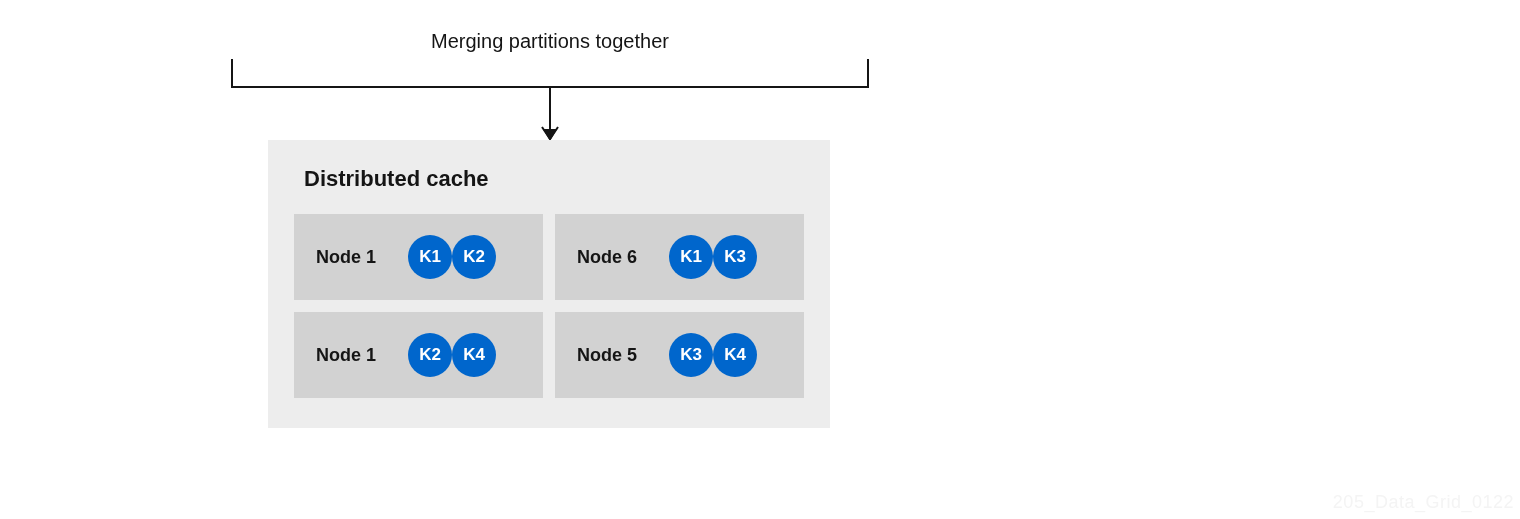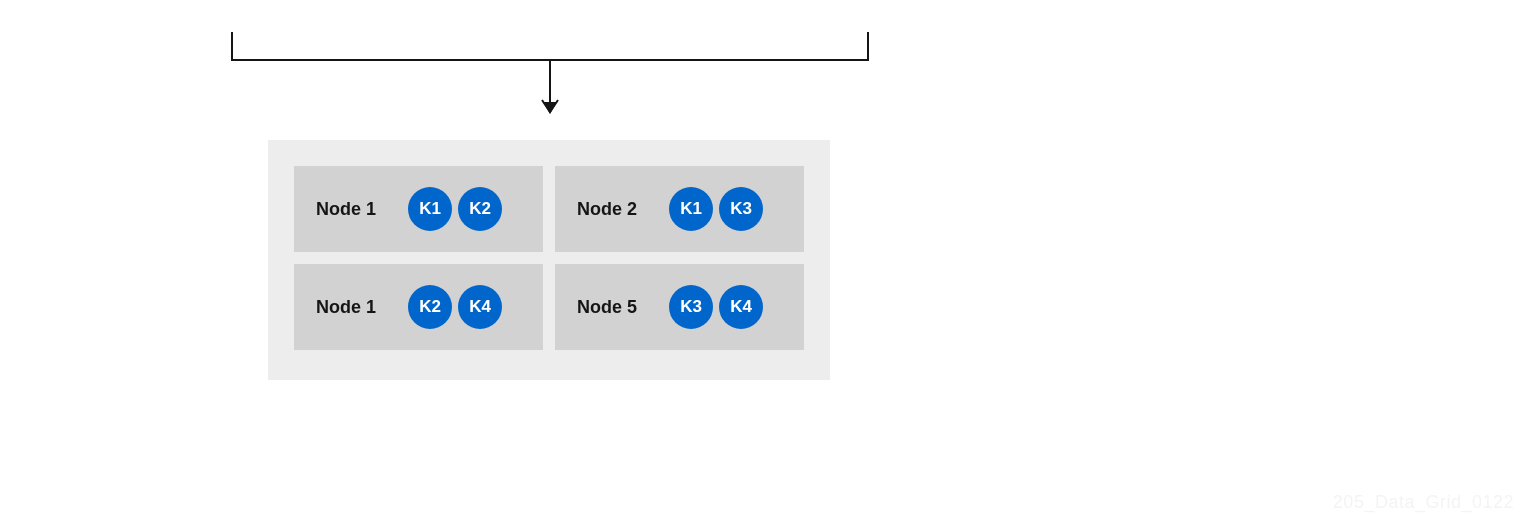--- a/index.html
+++ b/index.html
@@ -56,21 +56,20 @@
   }
   .node-label {
     font-size: 18px;
     font-weight: 700;
     color: #151515;
     flex: 0 0 auto;
     min-width: 68px;
   }
   .keys {
     display: flex;
-    gap: 6px;
     justify-content: center;
   }
   .key {
     width: 44px;
     height: 44px;
     border-radius: 50%;
     background: #0066cc;
     color: #fff;
     font-weight: 700;
     font-size: 17px;
@@ -84,41 +83,43 @@
     bottom: 6px;
     font-size: 18px;
     color: #f4f4f4;
     letter-spacing: 0.5px;
   }
 </style>
 </head>
 <body>
 
 <div class="bracket-container">
+  <div class="bracket-label">Merging partitions together</div>
   <svg class="bracket-svg" width="640" height="90">
     <path d="M 2 2 L 2 30 L 638 30 L 638 2" fill="none" stroke="#151515" stroke-width="2"></path>
     <line x1="320" y1="30" x2="320" y2="78" stroke="#151515" stroke-width="2"></line>
     <path d="M 312 70 L 320 82 L 328 70" fill="none" stroke="#151515" stroke-width="2"></path>
     <polygon points="320,84 313,72 327,72" fill="#151515"></polygon>
   </svg>
 </div>
 
 <div class="cache-panel">
+  <div class="cache-title">Distributed cache</div>
   <div class="node-grid">
 
     <div class="node">
       <span class="node-label">Node 1</span>
       <div class="keys">
         <span class="key">K1</span>
         <span class="key">K2</span>
       </div>
     </div>
 
     <div class="node">
-      <span class="node-label">Node 2</span>
+      <span class="node-label">Node 6</span>
       <div class="keys">
         <span class="key">K1</span>
         <span class="key">K3</span>
       </div>
     </div>
 
     <div class="node">
       <span class="node-label">Node 1</span>
       <div class="keys">
         <span class="key">K2</span>

